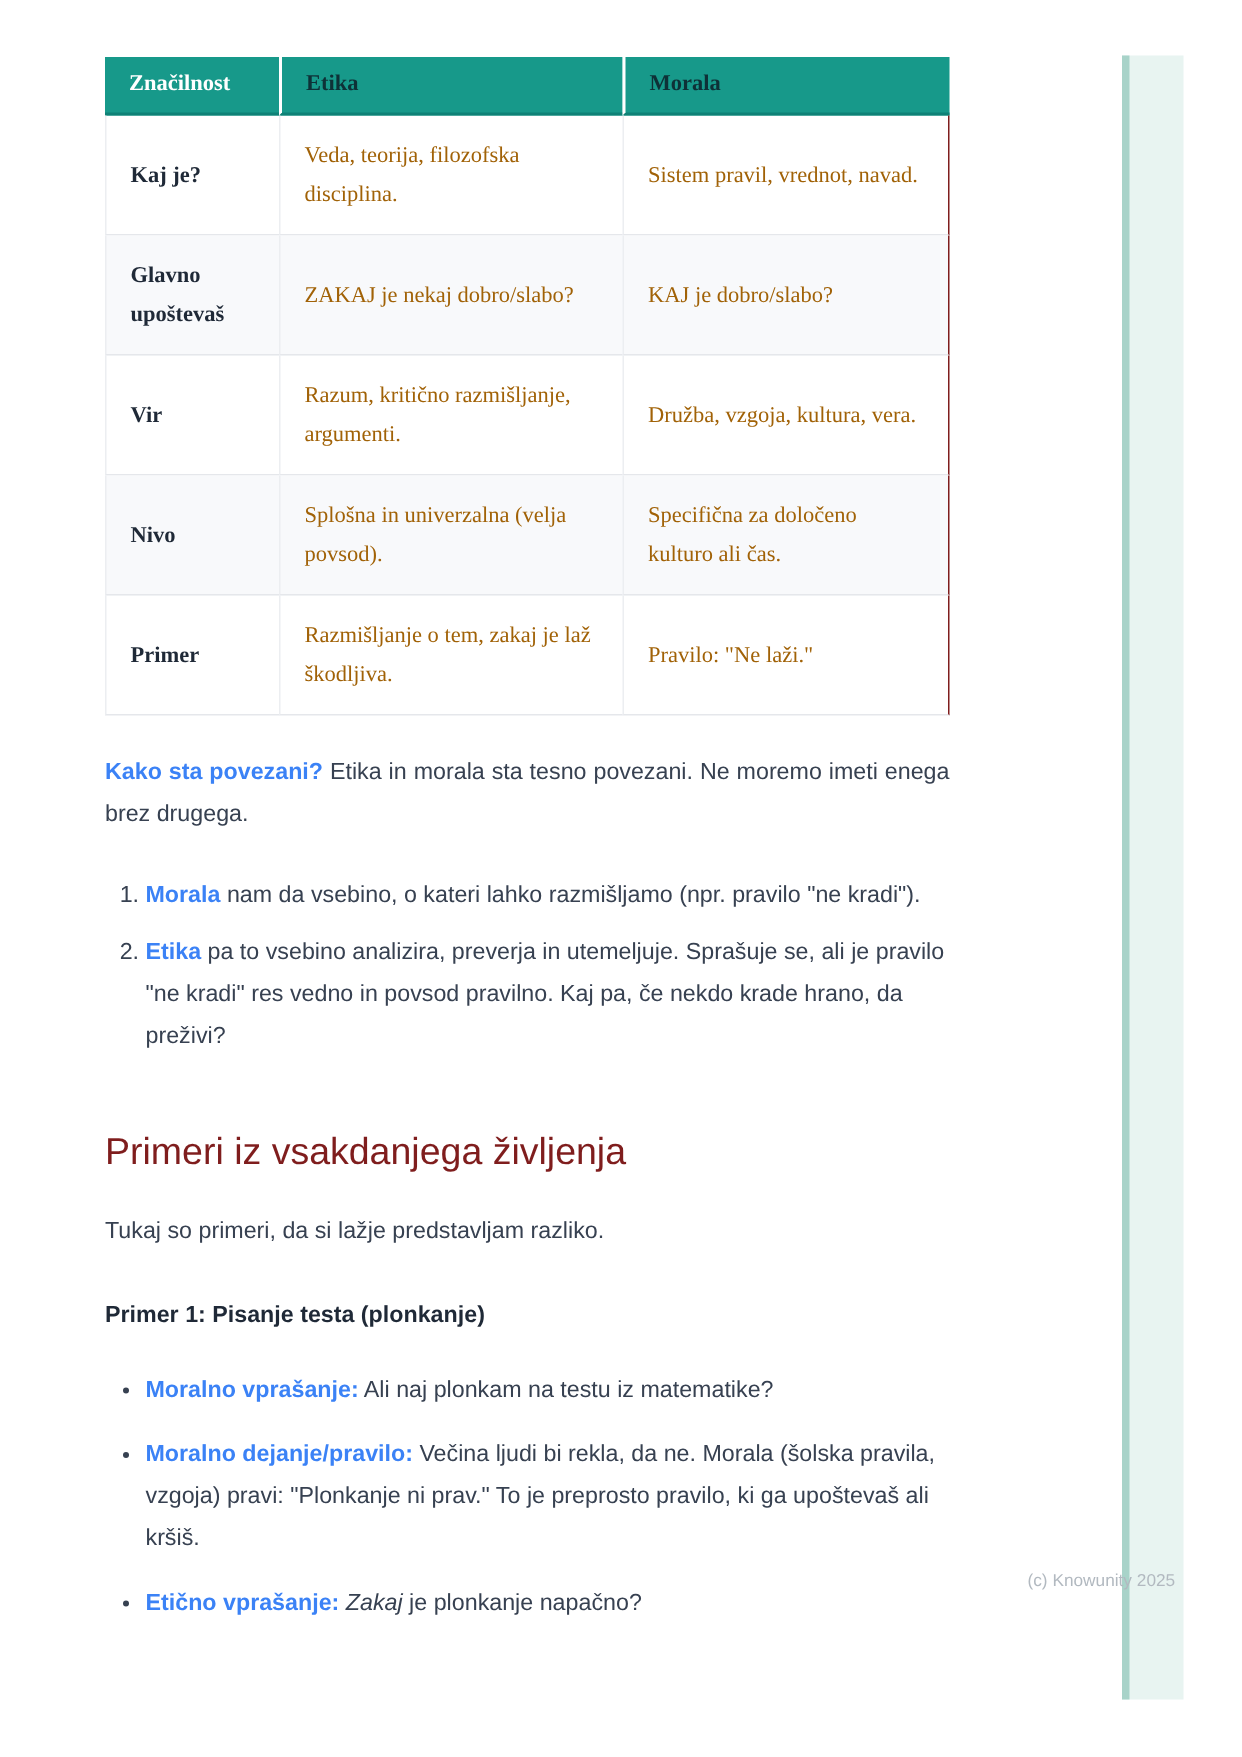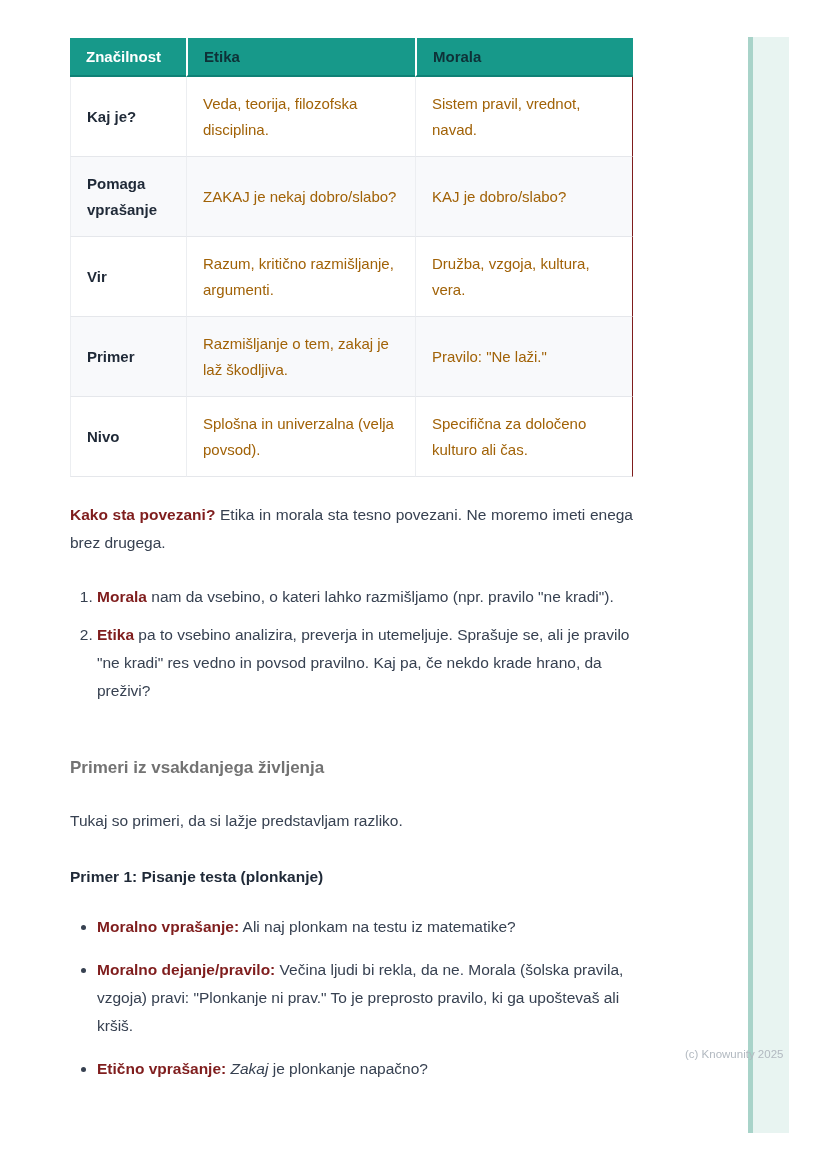--- a/index.html
+++ b/index.html
@@ -31,20 +31,21 @@
     width: 563px;
     z-index: 2;
   }
 
   
   table.compare {
     border-collapse: separate;
     border-spacing: 0;
     width: 100%;
     font-size: 15px;
+    font-family: Liberation Serif, serif;
   }
   table.compare th {
     background: #17998a;
     font-weight: 700;
     text-align: left;
     padding: 10px 16px;
     border-bottom: 2px solid #0f8176;
     font-size: 15px;
   }
   table.compare th + th { border-left: 2px solid #ffffff; }
@@ -69,34 +70,34 @@
   table.compare tbody tr:nth-child(even) td { background: #f8f9fb; }
 
   col.c1 { width: 116px; }
   col.c2 { width: 229px; }
   col.c3 { width: 218px; }
 
   
   p, li { font-size: 15.5px; line-height: 28px; }
   .para { margin: 24px 0 0 0; }
   .justify { text-align: justify; }
-  b, strong { color: #7f1d1d; }
+  b, strong { color: #3b82f6; }
 
   ol.numbered {
     margin: 26px 0 16px 0;
     padding: 0 0 0 27px;
   }
   ol.numbered li { margin-bottom: 10px; }
 
   h2.section-heading {
     margin: 48px 0 0 0;
-    font-size: 17px;
+    font-size: 25px;
     line-height: 30px;
-    font-weight: 700;
-    color: #737373;
+    font-weight: 400;
+    color: #7f1d1d;
   }
 
   .example-title {
     margin: 28px 0 0 0;
     font-weight: 700;
     color: #1f2937;
   }
 
   ul.bullets {
     margin: 22px 0 0 0;
@@ -135,38 +136,38 @@
         <th class="rest">Morala</th>
       </tr>
     </thead>
     <tbody>
       <tr>
         <td class="feature">Kaj je?</td>
         <td>Veda, teorija, filozofska disciplina.</td>
         <td>Sistem pravil, vrednot, navad.</td>
       </tr>
       <tr>
-        <td class="feature">Pomaga vprašanje</td>
+        <td class="feature">Glavno upoštevaš</td>
         <td>ZAKAJ je nekaj dobro/slabo?</td>
         <td>KAJ je dobro/slabo?</td>
       </tr>
       <tr>
         <td class="feature">Vir</td>
         <td>Razum, kritično razmišljanje, argumenti.</td>
         <td>Družba, vzgoja, kultura, vera.</td>
       </tr>
       <tr>
+        <td class="feature">Nivo</td>
+        <td>Splošna in univerzalna (velja povsod).</td>
+        <td>Specifična za določeno kulturo ali čas.</td>
+      </tr>
+      <tr>
         <td class="feature">Primer</td>
         <td>Razmišljanje o tem, zakaj je laž škodljiva.</td>
         <td>Pravilo: "Ne laži."</td>
-      </tr>
-      <tr>
-        <td class="feature">Nivo</td>
-        <td>Splošna in univerzalna (velja povsod).</td>
-        <td>Specifična za določeno kulturo ali čas.</td>
       </tr>
     </tbody>
   </table>
 
   <p class="para justify"><b>Kako sta povezani?</b><span> Etika in morala sta tesno povezani. Ne moremo imeti enega brez drugega.</span></p>
 
   <ol class="numbered">
     <li><b>Morala</b><span> nam da vsebino, o kateri lahko razmišljamo (npr. pravilo "ne kradi").</span></li>
     <li><b>Etika</b><span> pa to vsebino analizira, preverja in utemeljuje. Sprašuje se, ali je pravilo "ne kradi" res vedno in povsod pravilno. Kaj pa, če nekdo krade hrano, da preživi?</span></li>
   </ol>

